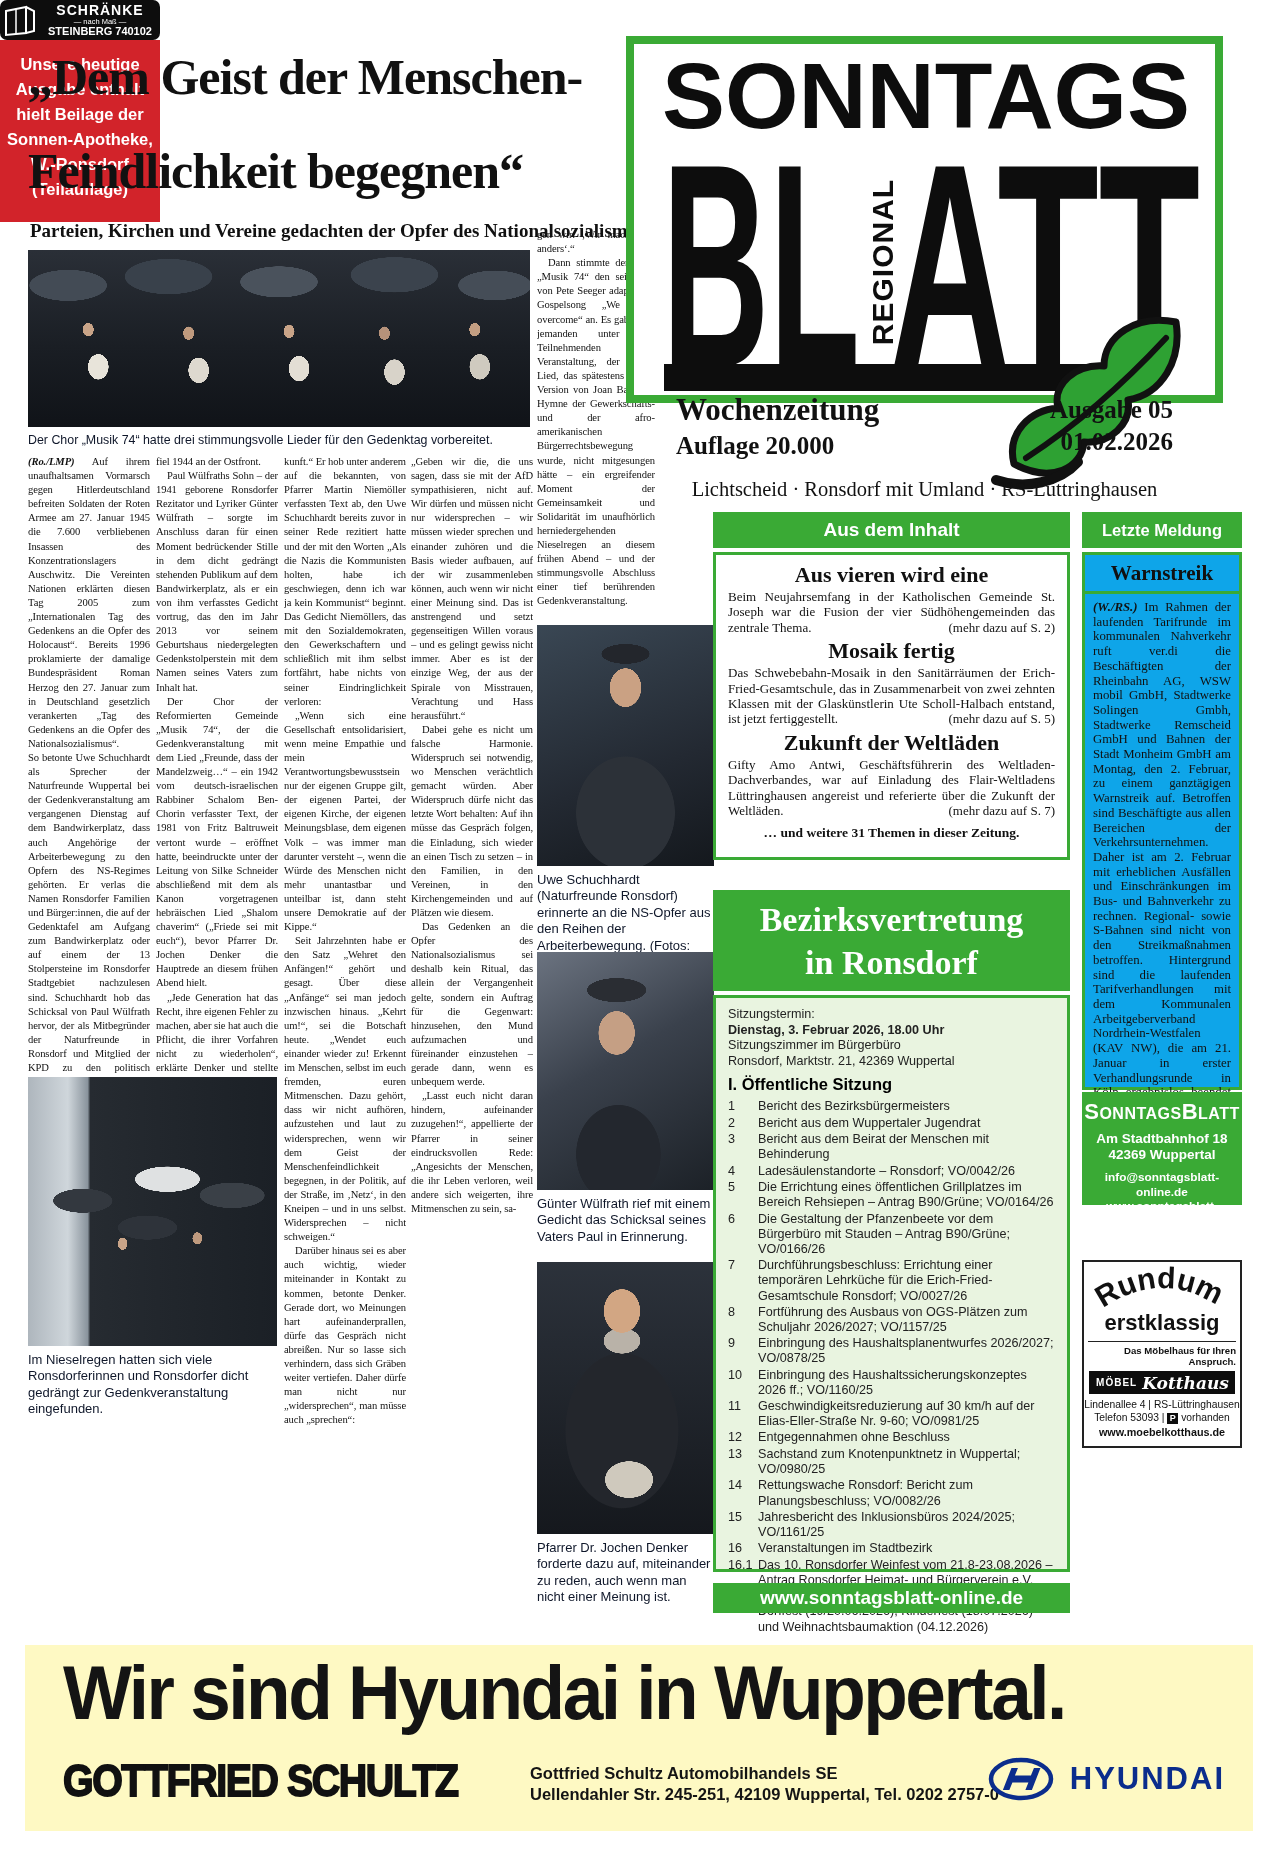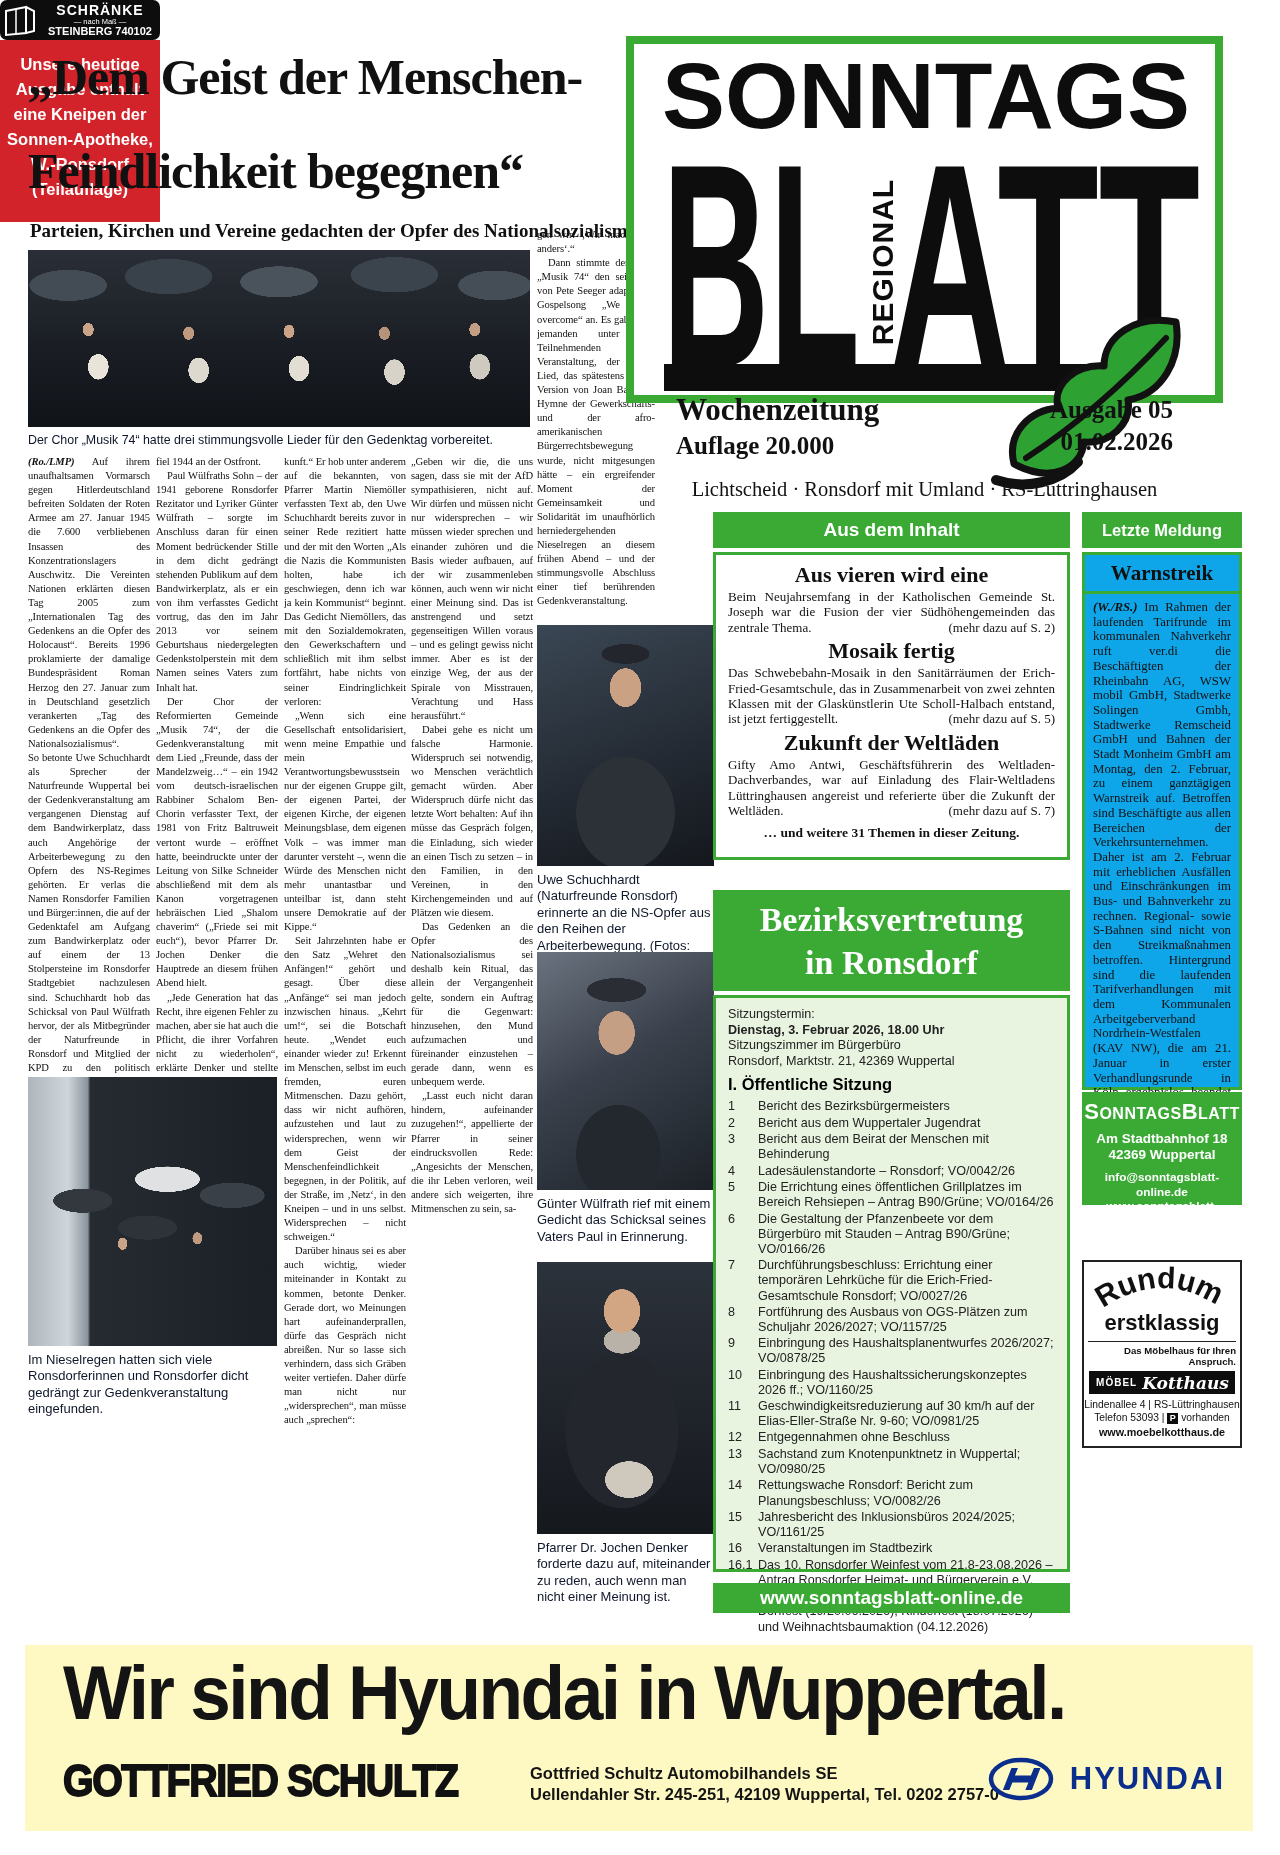--- a/index.html
+++ b/index.html
@@ -301,21 +301,21 @@
       <span class="pbadge">P</span>
       <span>vorhanden</span>
     </div>
     <div id="kt-web">www.moebelkotthaus.de</div>
   </div>
 
   <div id="beilage">
 
   <div>Unsere heutige</div>
       <div>Ausgabe enthält</div>
-      <div>eine Kneipen der</div>
+      <div>hielt Beilage der</div>
       <div>Sonnen-Apotheke,</div>
       <div>W.-Ronsdorf</div>
       <div>(Teilauflage)</div>
     </div>
 
   <div class="abs" id="bezirk-header">
     <div>Bezirksvertretung</div>
     <div>in Ronsdorf</div>
   </div>
   <div class="abs" id="bezirk-body">

